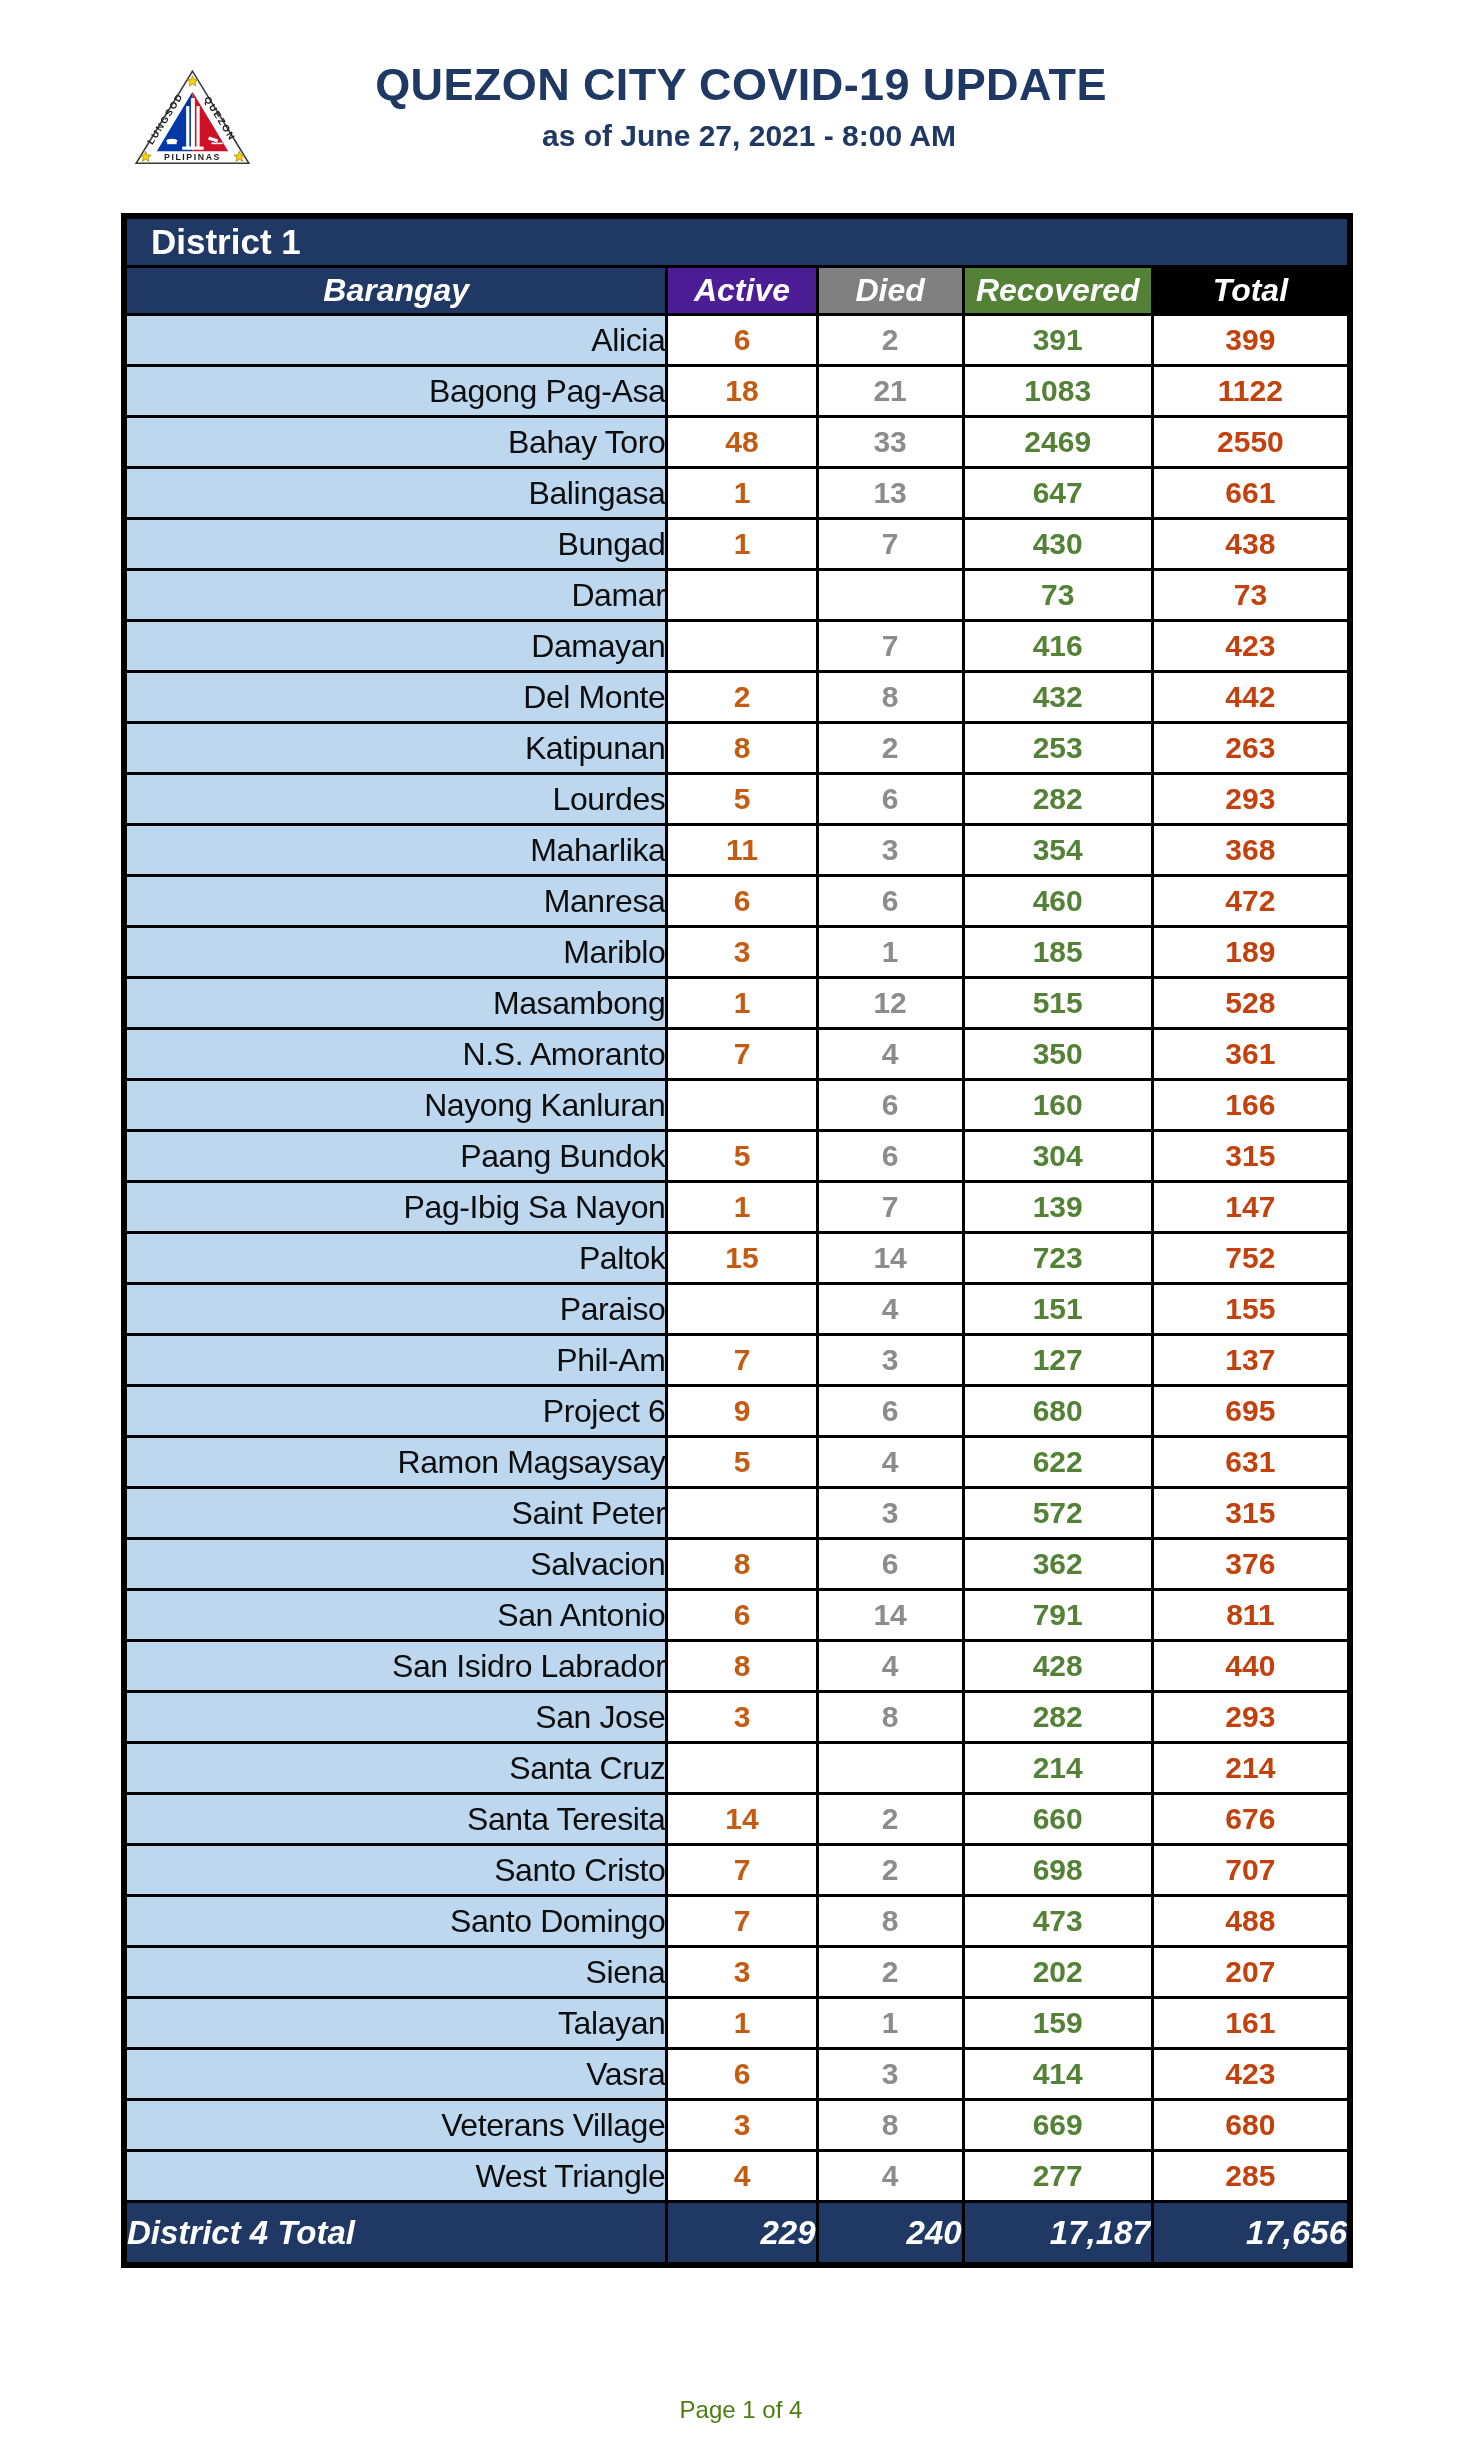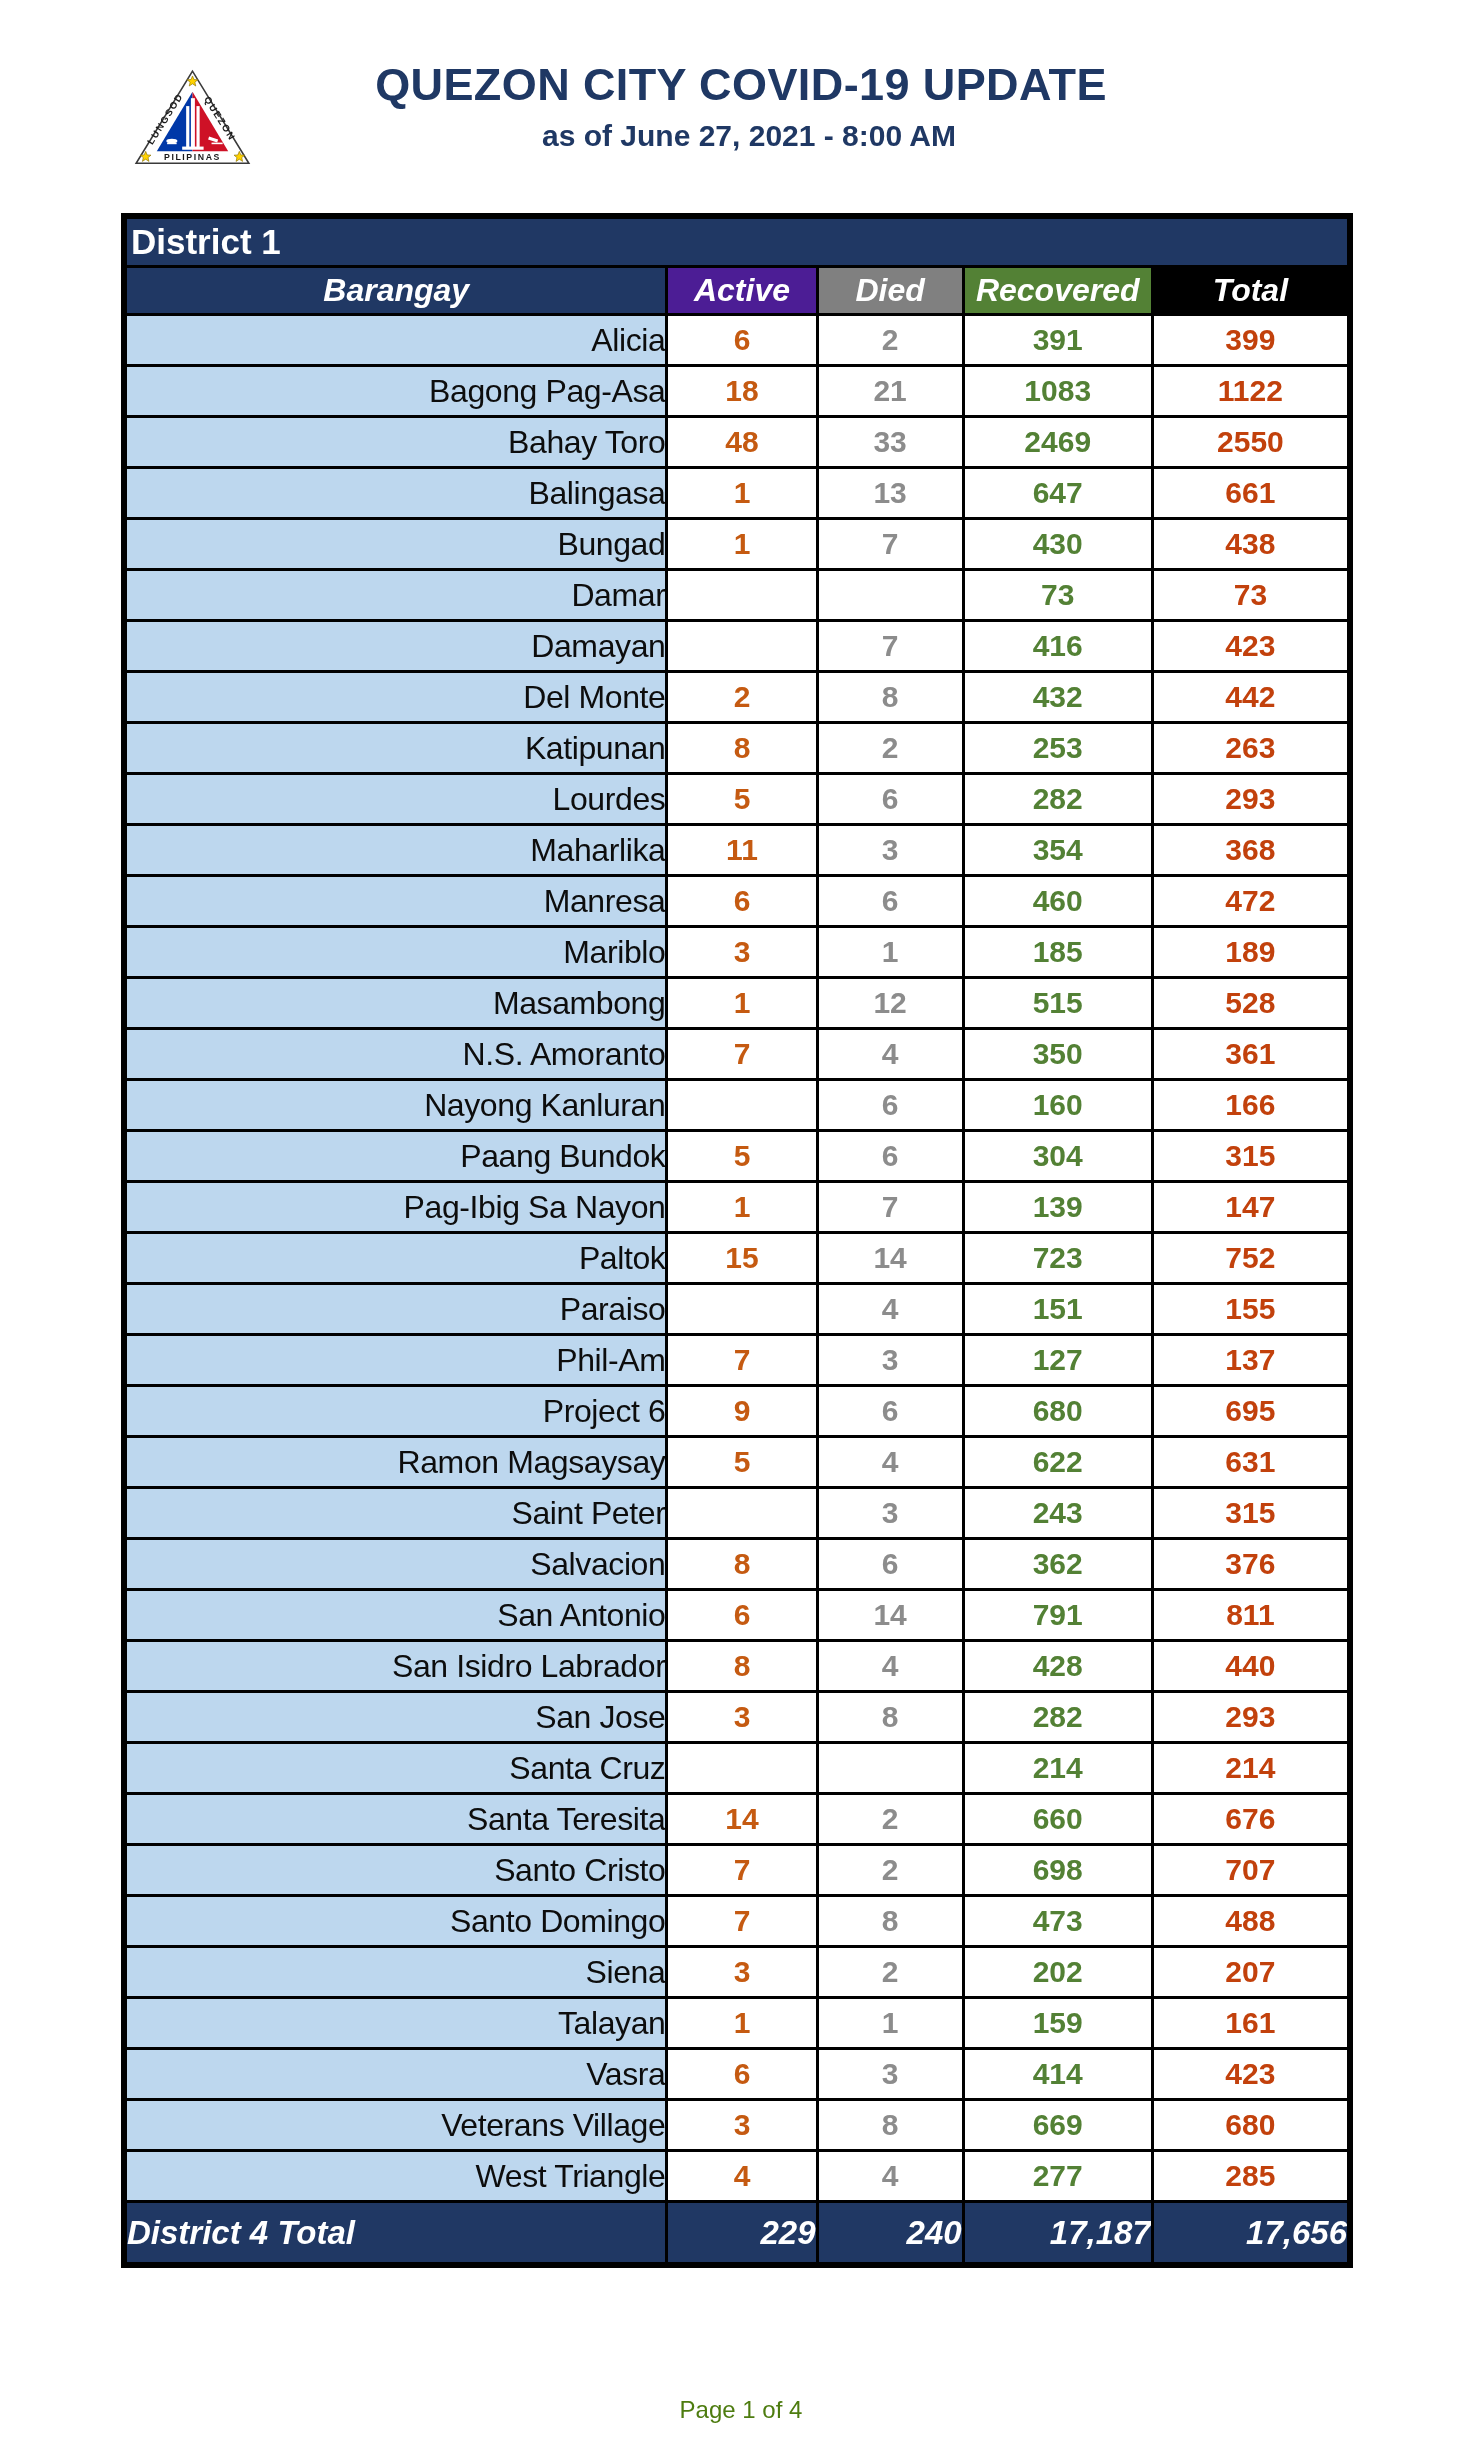--- a/index.html
+++ b/index.html
@@ -66,21 +66,21 @@
   }
   table.qc-table td:last-child, table.qc-table th:last-child { border-right: 0; }
 
   tr.district-row td {
     height: 49px;
     background: #203864;
     color: #ffffff;
     font-size: 35px;
     font-weight: bold;
     text-align: left;
-    padding-left: 4px;
+    padding-left: 24px;
     border-right: 0;
   }
   tr.head-row th {
     height: 48px;
     color: #ffffff;
     font-size: 32px;
     font-weight: bold;
     font-style: italic;
     text-align: center;
     margin-left: 9px;
@@ -357,21 +357,21 @@
           <td class="td-name">Ramon Magsaysay</td>
           <td class="td-num active">5</td>
           <td class="td-num died">4</td>
           <td class="td-num recovered">622</td>
           <td class="td-num total">631</td>
         </tr>
         <tr>
           <td class="td-name">Saint Peter</td>
           <td class="td-num active"></td>
           <td class="td-num died">3</td>
-          <td class="td-num recovered">243</td>
+          <td class="td-num recovered">572</td>
           <td class="td-num total">315</td>
         </tr>
         <tr>
           <td class="td-name">Salvacion</td>
           <td class="td-num active">8</td>
           <td class="td-num died">6</td>
           <td class="td-num recovered">362</td>
           <td class="td-num total">376</td>
         </tr>
         <tr>

